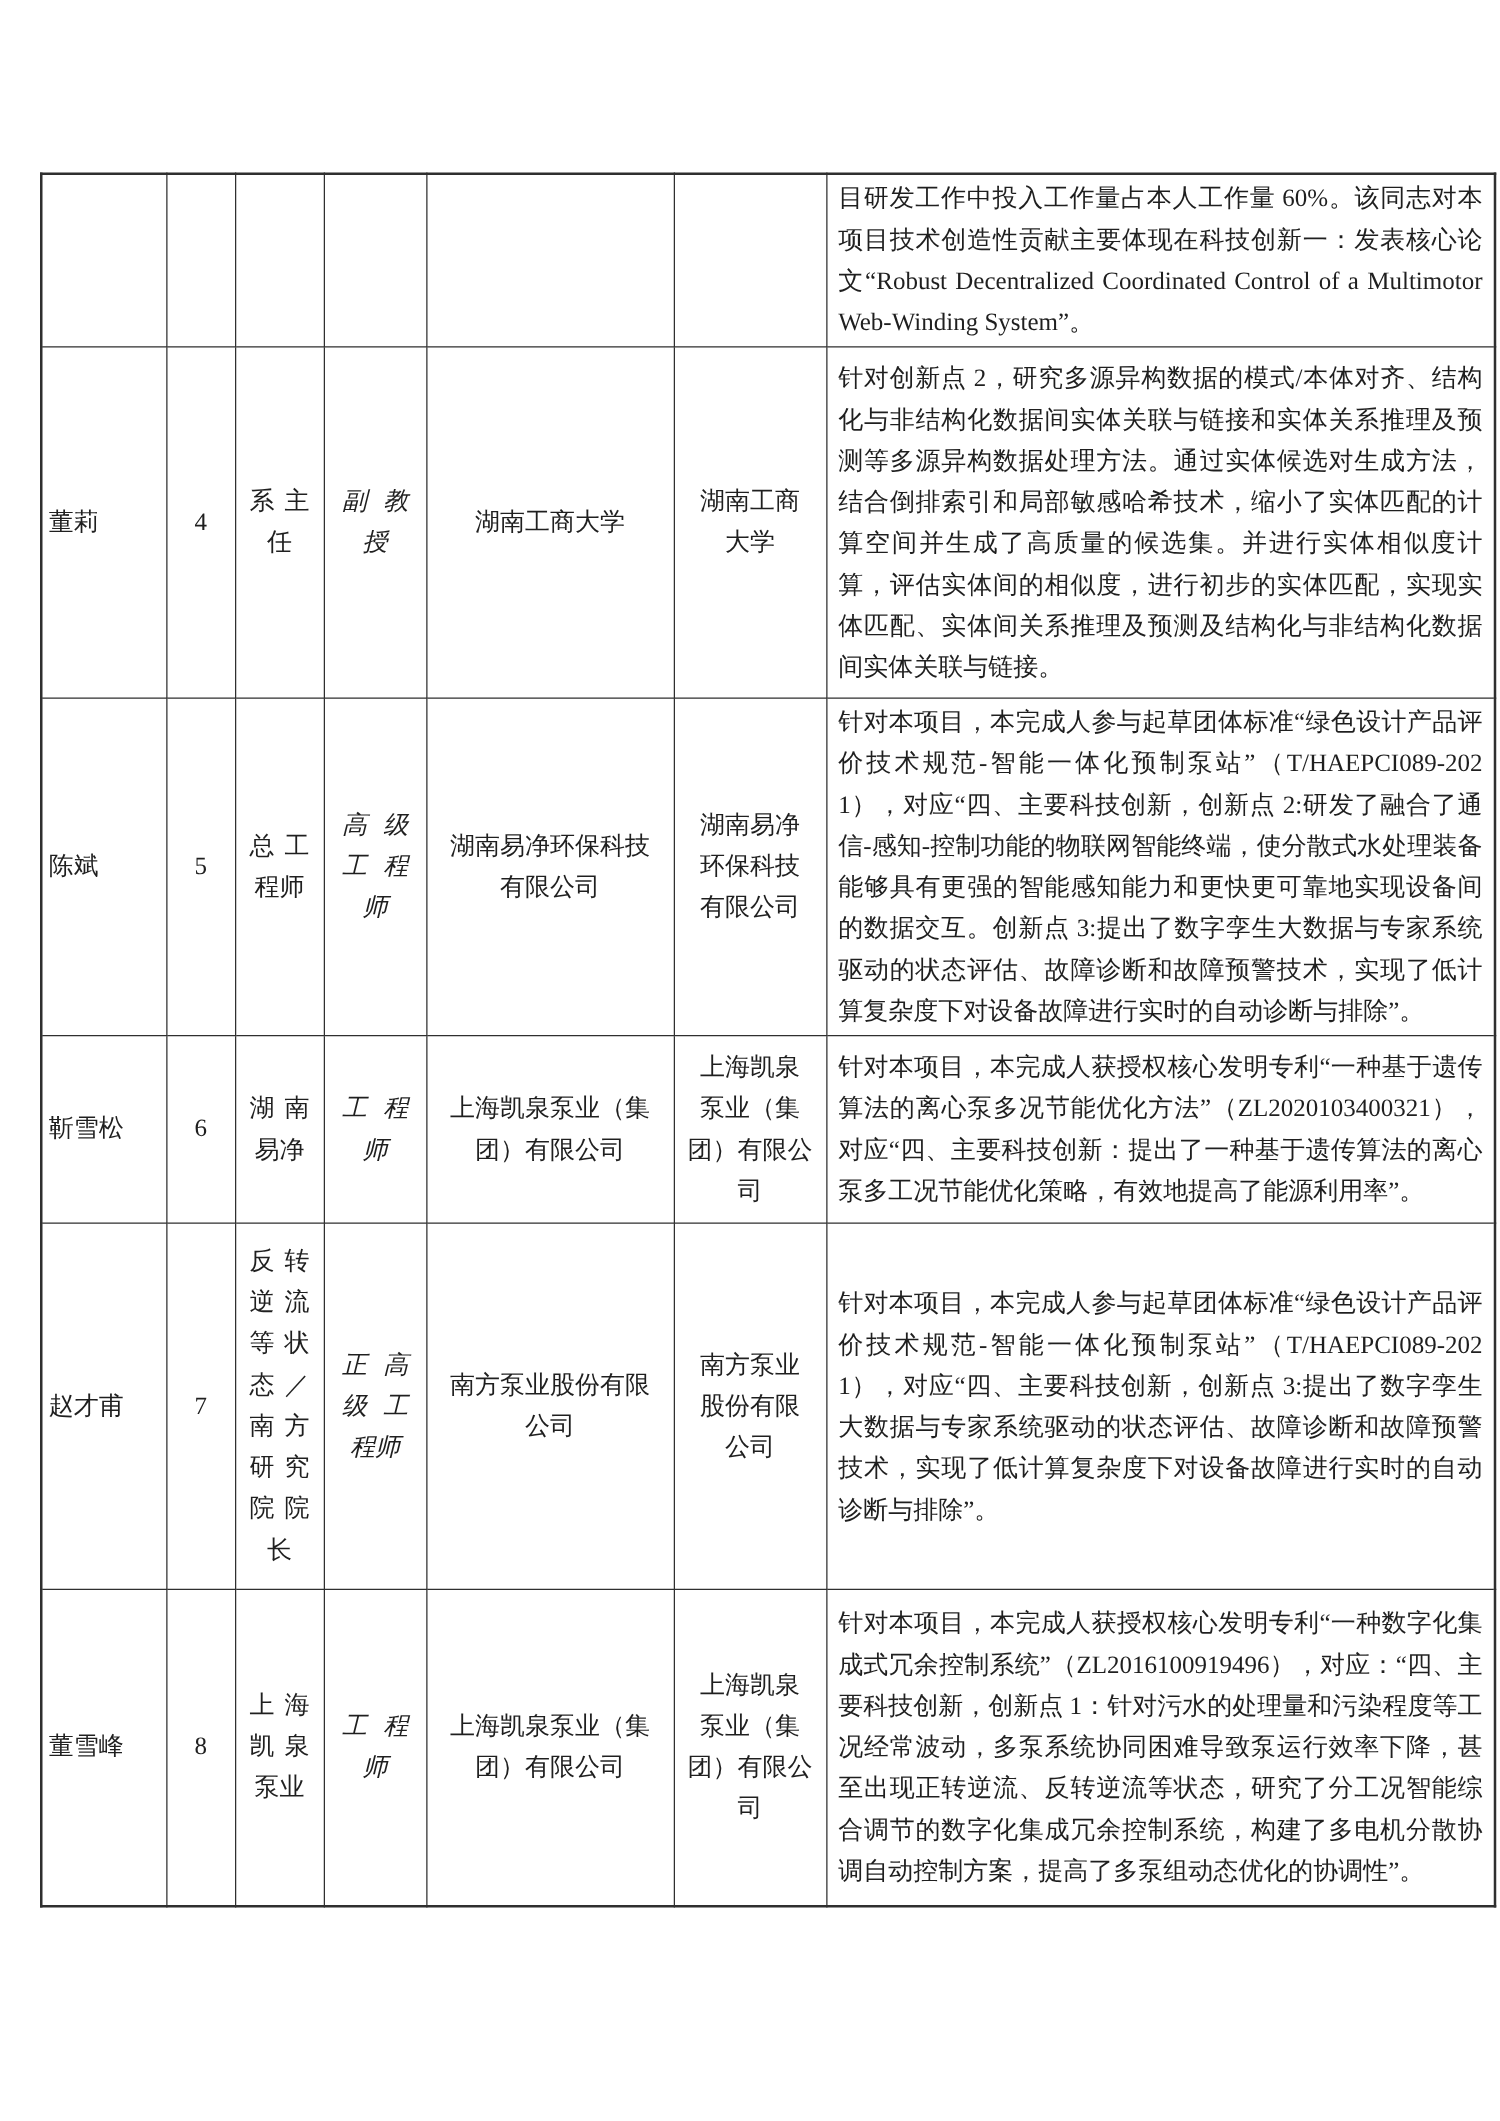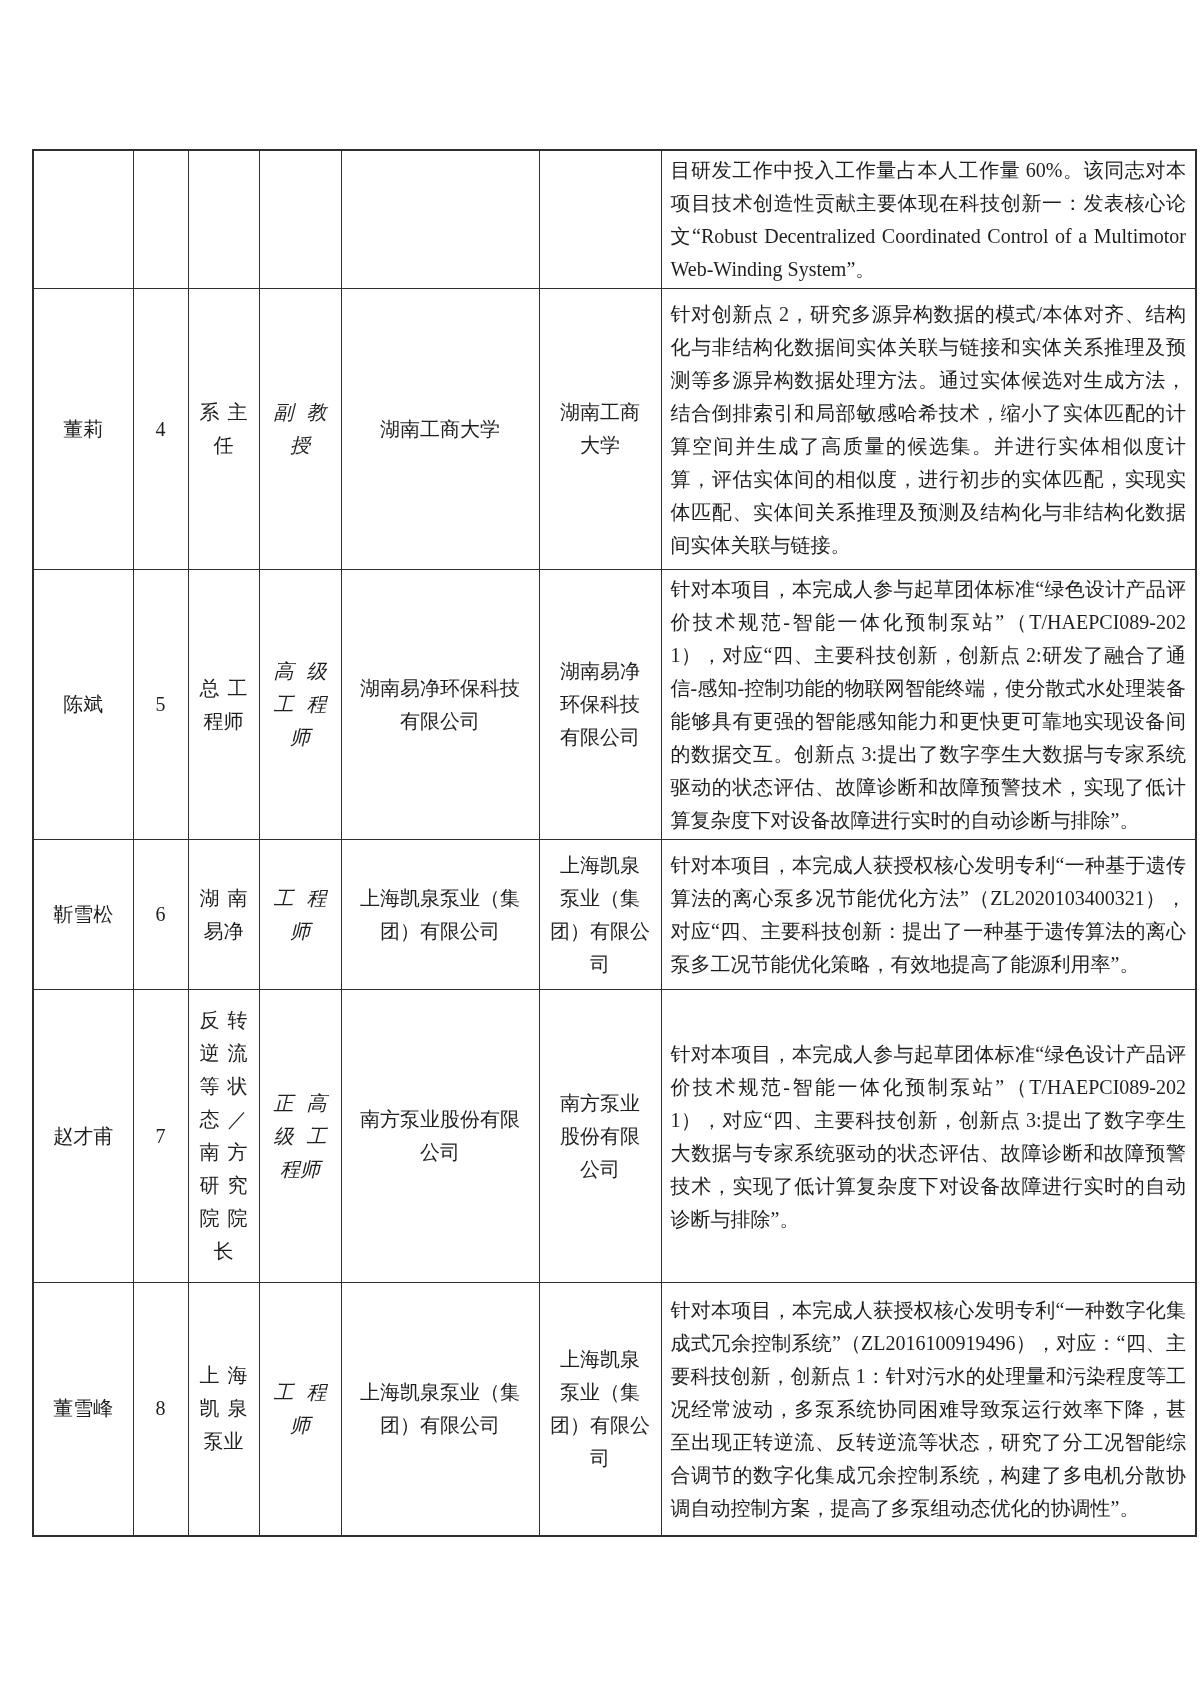--- a/index.html
+++ b/index.html
@@ -10,42 +10,42 @@
   body {
     width: 1200px;
     height: 1697px;
     position: relative;
     font-family: "Liberation Serif", "DejaVu Serif", serif;
     color: #1f1f1f;
   }
   table.personnel {
     position: absolute;
     left: 32px;
-    top: 149px;
+    top: 138px;
     width: 1163px;
     border-collapse: collapse;
     table-layout: fixed;
     border: 2px solid #2f2f2f;
   }
   table.personnel td {
     border: 1px solid #2f2f2f;
     vertical-align: middle;
     font-size: 20px;
     line-height: 33px;
     overflow: hidden;
   }
   tr.r0 { height: 124px; }
   tr.r1 { height: 281px; }
   tr.r2 { height: 268px; }
   tr.r3 { height: 150px; }
   tr.r4 { height: 281px; }
   tr.r5 { height: 253px; }
 
   td.c-name {
-    text-align: center;
+    text-align: left;
     padding: 0 5px;
     font-size: 21px;
     margin-top: 43px;
   }
   td.c-no {
     text-align: center;
   }
   td.c-pos {
     padding: 14px 11px;
     text-align: justify;

